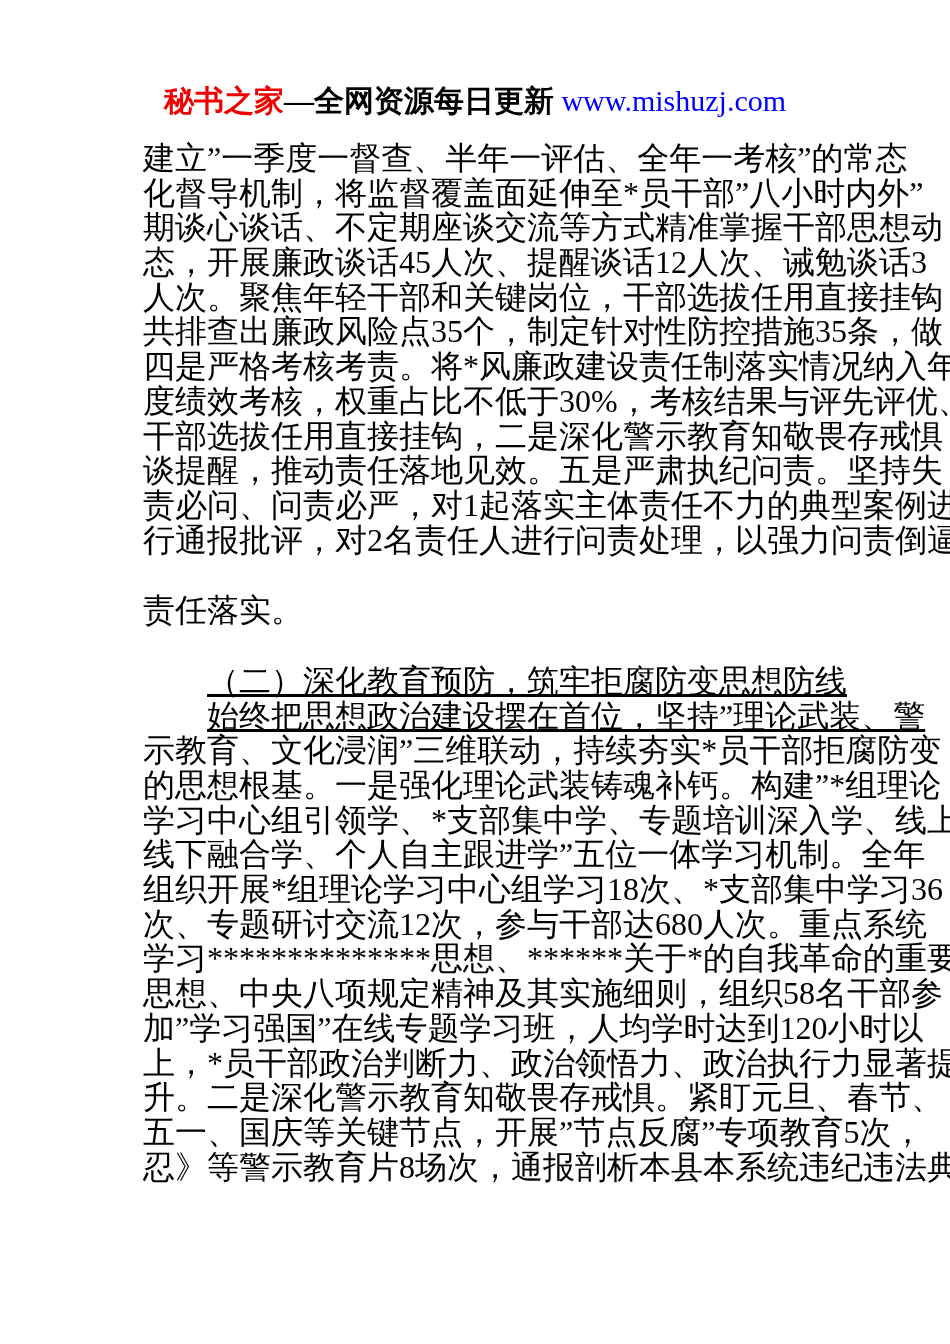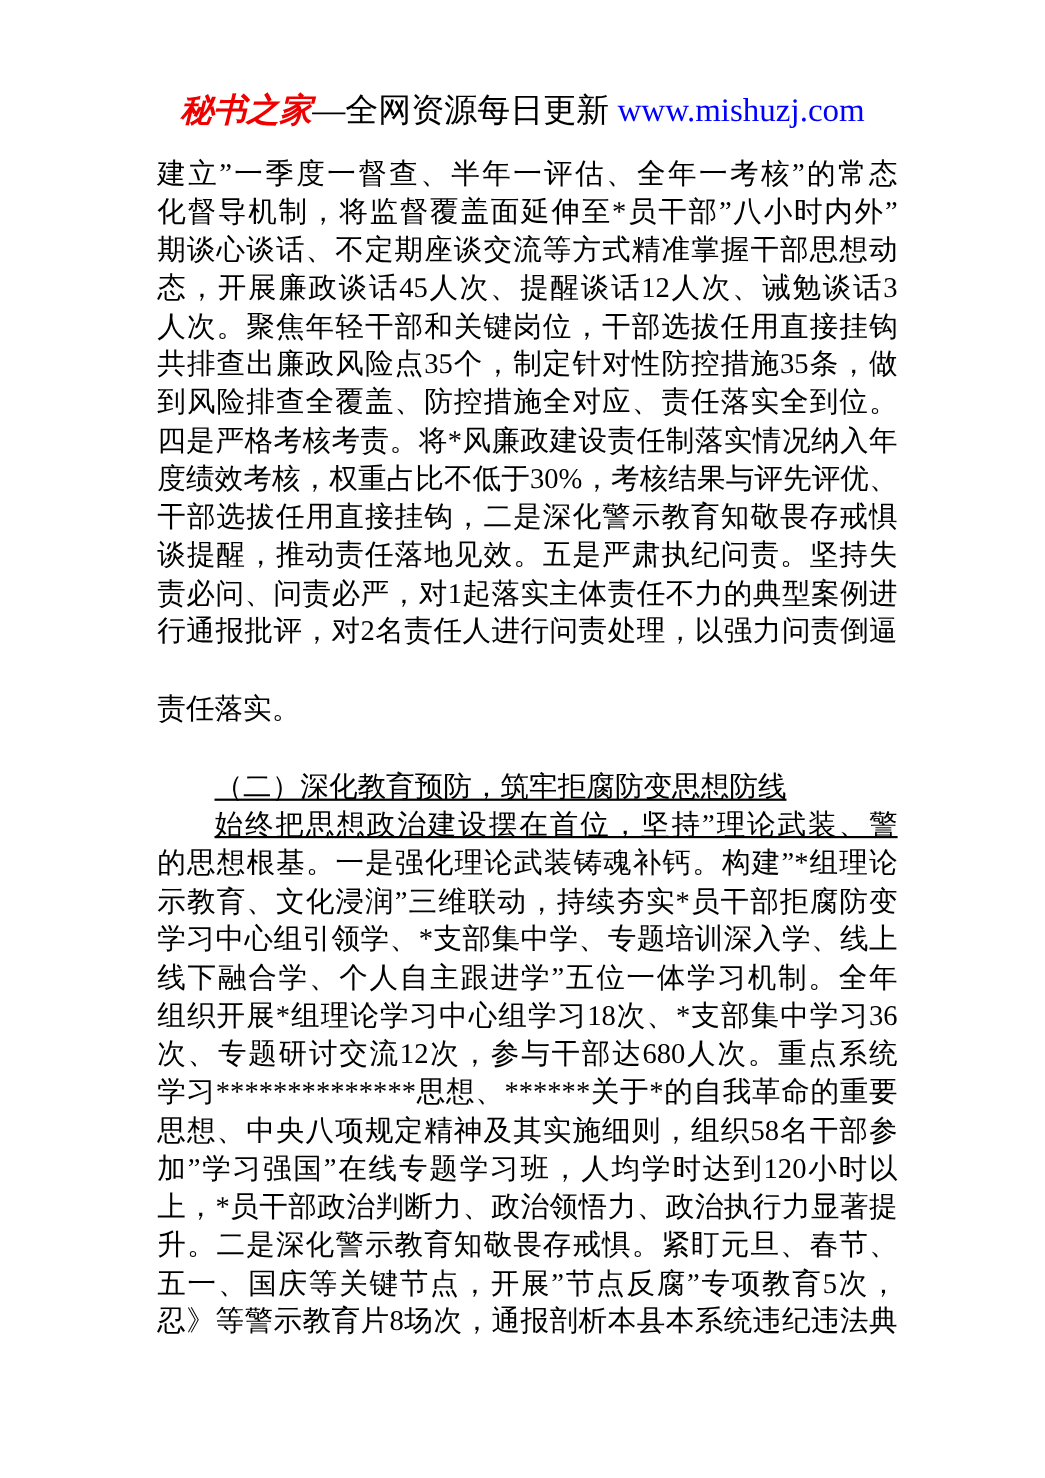--- a/index.html
+++ b/index.html
@@ -22,35 +22,35 @@
     width: 950px;
     text-align: center;
     font-size: 30px;
     line-height: 38px;
     white-space: nowrap;
     color: #000000;
   }
   .site-header .brand {
     font-weight: bold;
     font-family: "Liberation Sans", "DejaVu Sans", sans-serif;
-    font-style: italic;
   }
   .site-header .tagline {
     color: #000000;
+    font-weight: bold;
   }
   .site-header .url {
     cursor: pointer;
   }
   .doc-body {
     position: absolute;
     left: 143px;
     top: 141px;
     width: 673px;
     color: #000000;
-    font-size: 26px;
+    font-size: 32px;
   }
   .text-line {
     height: 34.7px;
     line-height: 34.7px;
     text-align: justify;
     text-align-last: justify;
     text-justify: inter-character;
     white-space: nowrap;
     overflow: visible;
   }
@@ -69,32 +69,31 @@
 
 <div class="page" style="background: rgb(255, 255, 255);">
   <div class="site-header"><span class="brand" style="color: rgb(238, 0, 0);">秘书之家</span><span class="tagline" style="color: rgb(0, 0, 0);">—全网资源每日更新 </span><span class="url" style="color: rgb(0, 0, 255); margin-top: 20px;">www.mishuzj.com</span></div>
   <div class="doc-body" id="doc-body" style="color: rgb(0, 0, 0);">
       <div class="text-line">建立”一季度一督查、半年一评估、全年一考核”的常态</div>
       <div class="text-line">化督导机制，将监督覆盖面延伸至*员干部”八小时内外”</div>
       <div class="text-line">期谈心谈话、不定期座谈交流等方式精准掌握干部思想动</div>
       <div class="text-line">态，开展廉政谈话45人次、提醒谈话12人次、诫勉谈话3</div>
       <div class="text-line">人次。聚焦年轻干部和关键岗位，干部选拔任用直接挂钩</div>
       <div class="text-line">共排查出廉政风险点35个，制定针对性防控措施35条，做</div>
-      <div class="text-line">到风险排查全覆盖、防控措施全对应、责任落实全到位。</div>
       <div class="text-line">四是严格考核考责。将*风廉政建设责任制落实情况纳入年</div>
       <div class="text-line">度绩效考核，权重占比不低于30%，考核结果与评先评优、</div>
       <div class="text-line">干部选拔任用直接挂钩，二是深化警示教育知敬畏存戒惧</div>
       <div class="text-line">谈提醒，推动责任落地见效。五是严肃执纪问责。坚持失</div>
       <div class="text-line">责必问、问责必严，对1起落实主体责任不力的典型案例进</div>
       <div class="text-line">行通报批评，对2名责任人进行问责处理，以强力问责倒逼</div>
       <div class="text-line last-left">责任落实。</div>
       <div class="text-line indent last-left">（二）深化教育预防，筑牢拒腐防变思想防线</div>
       <div class="text-line indent">始终把思想政治建设摆在首位，坚持”理论武装、警</div>
+      <div class="text-line">示教育、文化浸润”三维联动，持续夯实*员干部拒腐防变</div>
       <div class="text-line">的思想根基。一是强化理论武装铸魂补钙。构建”*组理论</div>
-      <div class="text-line">示教育、文化浸润”三维联动，持续夯实*员干部拒腐防变</div>
       <div class="text-line">学习中心组引领学、*支部集中学、专题培训深入学、线上</div>
       <div class="text-line">线下融合学、个人自主跟进学”五位一体学习机制。全年</div>
       <div class="text-line">组织开展*组理论学习中心组学习18次、*支部集中学习36</div>
       <div class="text-line">次、专题研讨交流12次，参与干部达680人次。重点系统</div>
       <div class="text-line">学习**************思想、******关于*的自我革命的重要</div>
       <div class="text-line">思想、中央八项规定精神及其实施细则，组织58名干部参</div>
       <div class="text-line">加”学习强国”在线专题学习班，人均学时达到120小时以</div>
       <div class="text-line">上，*员干部政治判断力、政治领悟力、政治执行力显著提</div>
       <div class="text-line">升。二是深化警示教育知敬畏存戒惧。紧盯元旦、春节、</div>
       <div class="text-line">五一、国庆等关键节点，开展”节点反腐”专项教育5次，</div>

